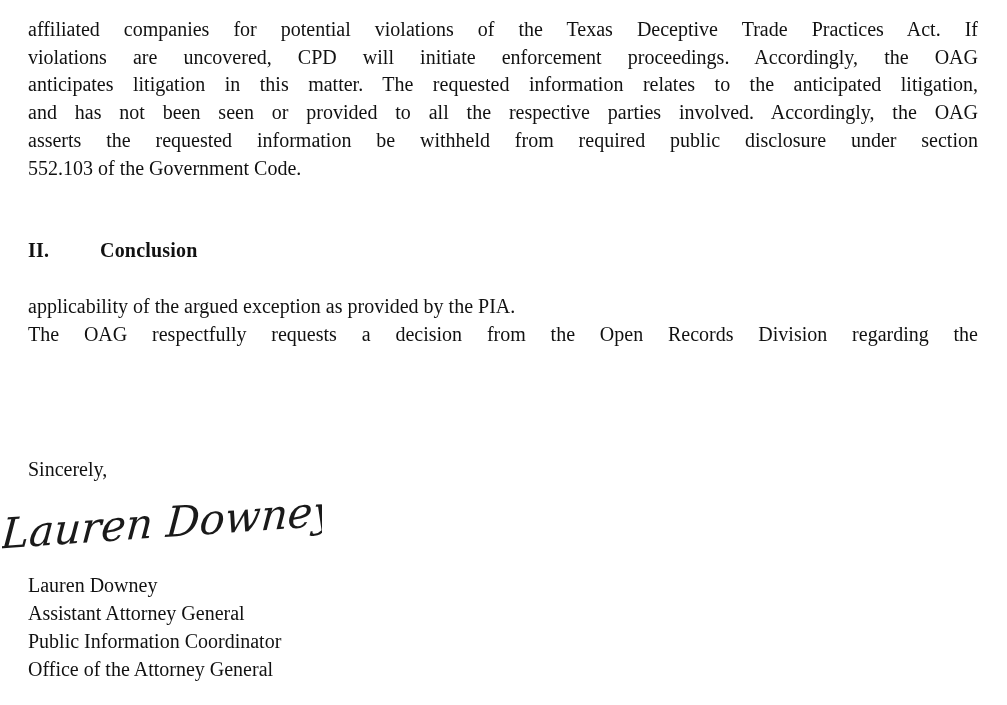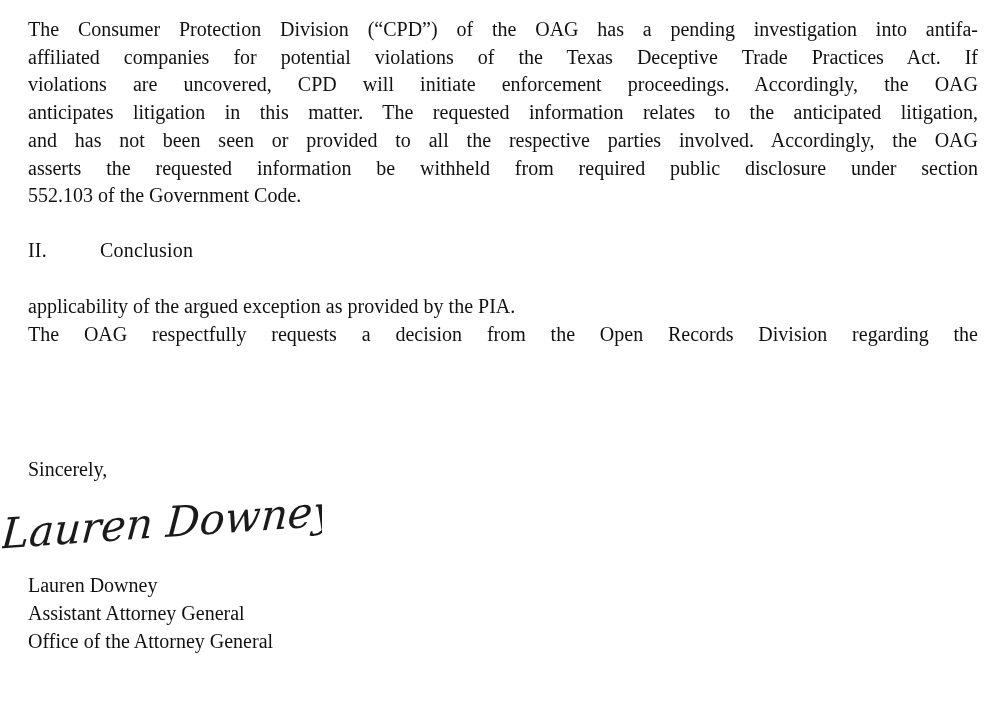--- a/index.html
+++ b/index.html
@@ -26,21 +26,21 @@
   .jline {
     text-align: justify;
     text-align-last: justify;
     white-space: normal;
   }
   .jline.last {
     text-align: justify;
     text-align-last: left;
   }
   .heading {
-    font-weight: normal;
+    font-weight: bold;
     letter-spacing: 0.2px;
   }
   .heading .h-num {
     display: inline-block;
     width: 72px;
   }
   .redaction {
     display: inline-block;
     position: relative;
     width: 100px;
@@ -89,21 +89,20 @@
     top: 571px;
     line-height: 28px;
   }
 </style>
 </head>
 <body>
 
 <div id="page">
 
   <div class="block" style="top:16px">
-    <div class="jline">The Consumer Protection Division (“CPD”) of the OAG has a pending investigation into antifa-</div>
     <div class="jline">affiliated companies for potential violations of the Texas Deceptive Trade Practices Act.  If</div>
     <div class="jline">violations are uncovered, CPD will initiate enforcement proceedings.  Accordingly, the OAG</div>
     <div class="jline">anticipates litigation in this matter.  The requested information relates to the anticipated litigation,</div>
     <div class="jline">and has not been seen or provided to all the respective parties involved.  Accordingly, the OAG</div>
     <div class="jline">asserts the requested information be withheld from required public disclosure under section</div>
     <div class="jline last">552.103 of the Government Code.</div>
   </div>
 
   <div class="block heading" style="top:237px">
     <span class="h-num">II.</span><span>Conclusion</span>
@@ -121,16 +120,17 @@
     <div>Sincerely,</div>
   </div>
 
   <svg class="signature-svg" width="320" height="86" viewBox="0 0 320 86">
     <text x="6" y="54" transform="rotate(-4 6 54) skewX(-8)">Lauren Downey</text>
   </svg>
 
   <div class="sigblock">
     <div>Lauren Downey</div>
     <div>Assistant Attorney General</div>
+    <div>Public Information Coordinator</div>
     <div>Office of the Attorney General</div>
   </div>
 
 </div>
 
 </body></html>

